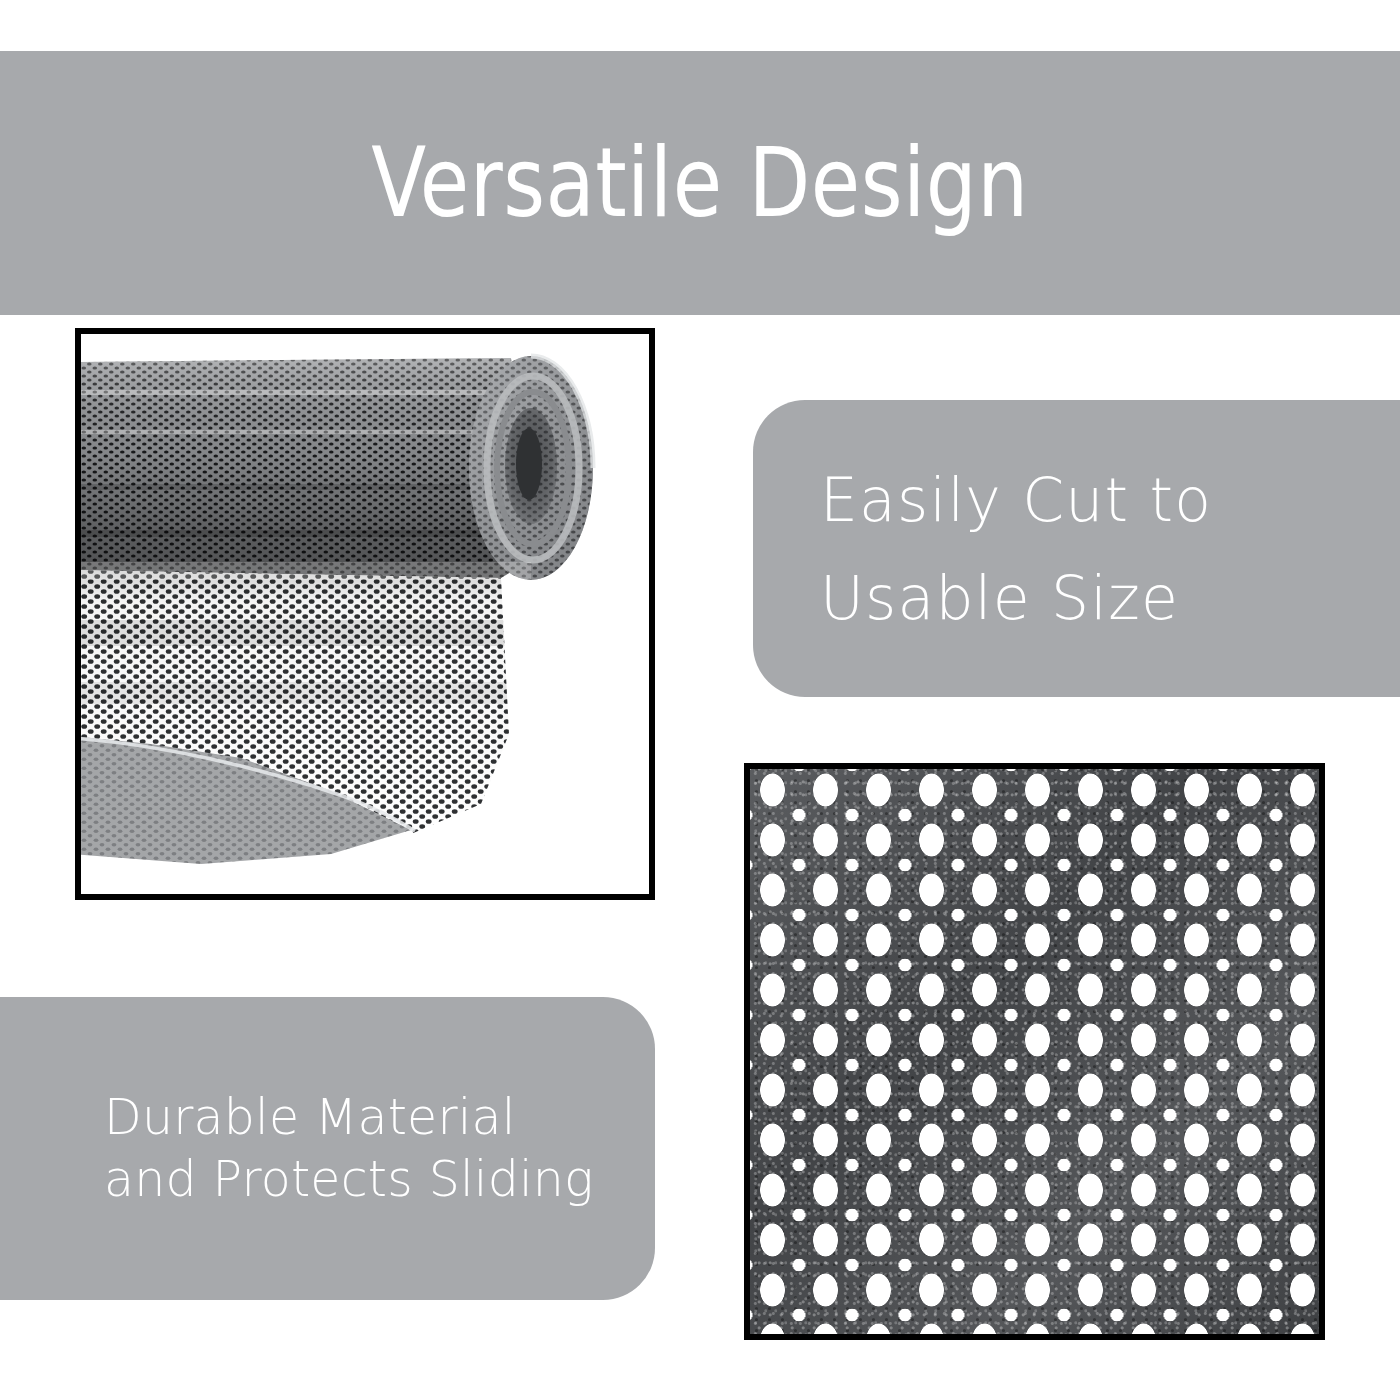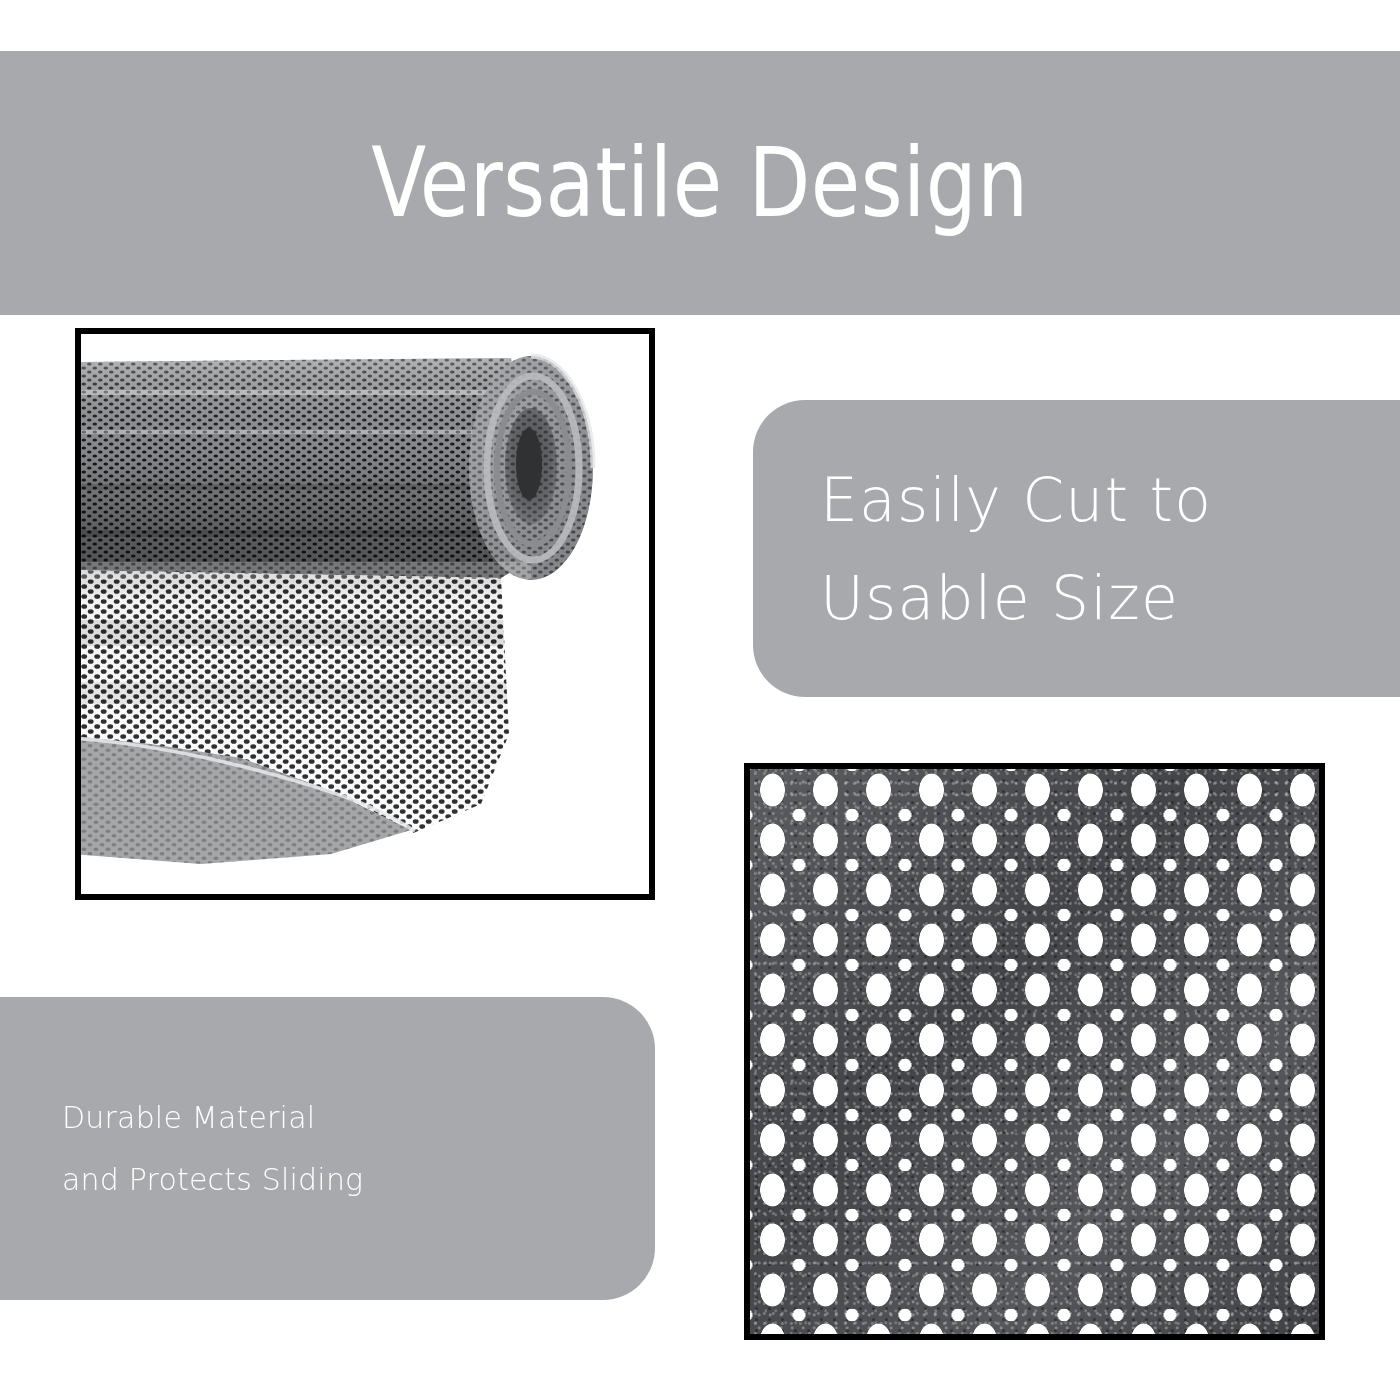--- a/index.html
+++ b/index.html
@@ -98,23 +98,24 @@
     font-family: "DejaVu Sans", "Liberation Sans", sans-serif;
     font-weight: 300;
     white-space: nowrap;
   }
   #card-easily-cut .card-line {
     font-size: 60px;
     line-height: 98px;
     letter-spacing: 1.2px;
   }
   #card-durable .card-line {
-    font-size: 30px;
+    font-size: 49px;
     line-height: 62px;
     letter-spacing: 0.2px;
+    margin-left: 42px;
   }
 
   
   .photo-inner {
     position: absolute;
     left: 0; top: 0; right: 0; bottom: 0;
   }
 
   
   .mesh-tile {

